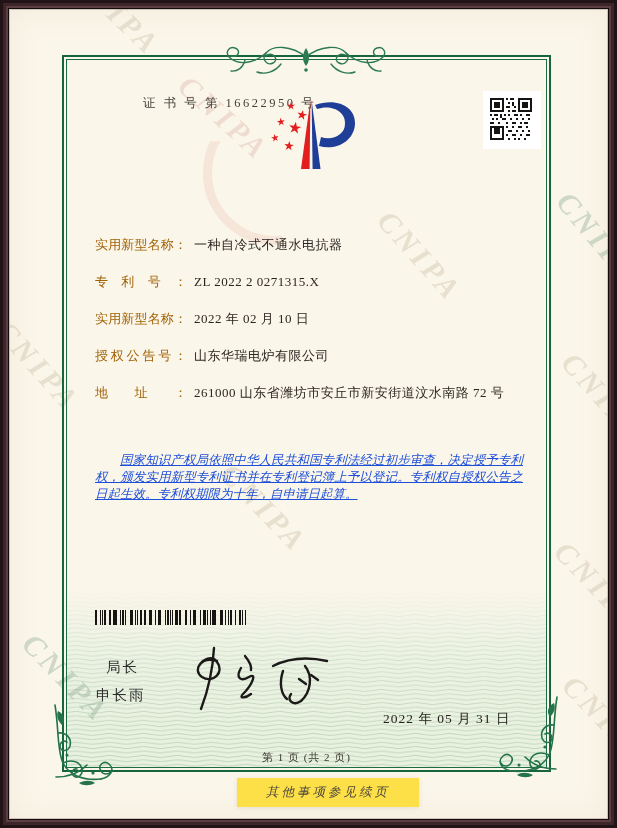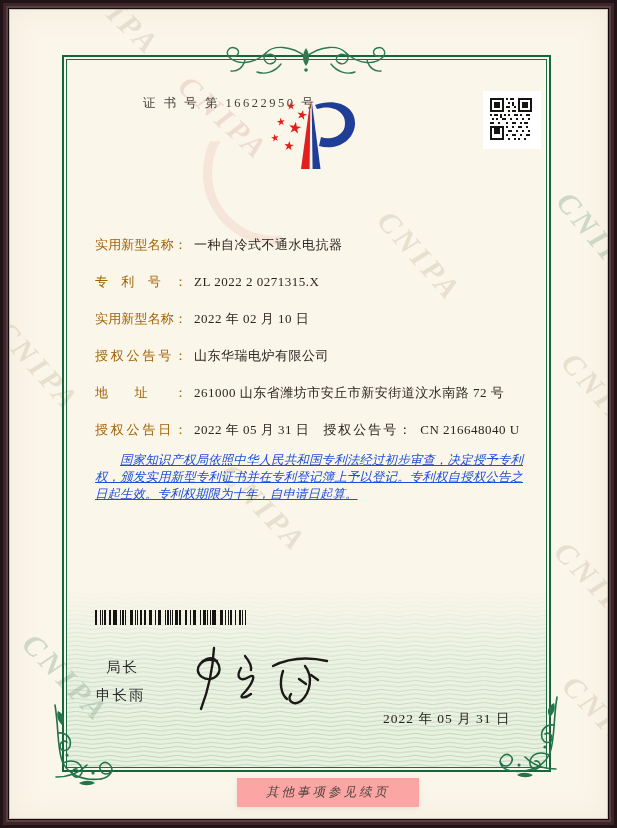--- a/index.html
+++ b/index.html
@@ -66,21 +66,21 @@
       repeating-linear-gradient(90deg,#171411 0 1px,transparent 1px 5px),
       repeating-linear-gradient(90deg,#171411 0 1px,transparent 1px 7px);
   }
   .signer-title{position:absolute;z-index:3;left:97px;top:649px;font-size:14.5px;letter-spacing:2px;color:#2d2d2d;font-family:"Liberation Sans",sans-serif;font-weight:500;}
   .signer-name{position:absolute;z-index:3;left:87px;top:677px;font-size:14.5px;letter-spacing:2px;color:#2d2d2d;font-family:Liberation Sans, sans-serif;font-weight:500;}
   .sig{position:absolute;z-index:3;left:172px;top:634px;}
   .issue-date{position:absolute;z-index:3;left:374px;top:701px;font-size:13.5px;letter-spacing:1px;color:#26221d;}
   .pageno{position:absolute;z-index:3;left:53px;top:741px;width:489px;text-align:center;font-size:11px;letter-spacing:1px;color:#3c3831;}
   .notestrip{
     position:absolute;z-index:4;left:228px;top:769px;width:182px;height:29px;
-    background:#fca5a5;box-shadow:0 1px 5px rgba(60,40,30,.10);
+    background:#fde047;box-shadow:0 1px 5px rgba(60,40,30,.10);
     display:flex;align-items:center;justify-content:center;
     font-size:12.5px;font-style:italic;letter-spacing:3px;color:#4c463d;
   }
 </style>
 </head>
 <body>
 
 <div class="paper">
 
   <span class="wm" style="left:52px;top:-14px;transform:rotate(44deg);">CNIPA</span>
@@ -200,23 +200,20 @@
     </div>
     <div class="frow">
       <span class="flabel">实用新型名称：</span><span class="fval">2022 年 02 月 10 日</span>
     </div>
     <div class="frow">
       <span class="flabel">授权公告号：</span><span class="fval">山东华瑞电炉有限公司</span>
     </div>
     <div class="frow">
       <span class="flabel">地址：</span><span class="fval">261000 山东省潍坊市安丘市新安街道汶水南路 72 号</span>
     </div>
-    <div class="frow">
-      <span class="flabel">授权公告日：</span><span class="fval">2022 年 05 月 31 日</span><span class="flabel-inline">授权公告号：</span><span class="fval">CN 216648040 U</span>
-    </div>
   </div>
 
   <div class="paras">
     <p>国家知识产权局依照中华人民共和国专利法经过初步审查，决定授予专利权，颁发实用新型专利证书并在专利登记簿上予以登记。专利权自授权公告之日起生效。专利权期限为十年，自申请日起算。</p>
   </div>
 
   <div class="barcode"></div>
 
   <div class="signer-title">局长</div>
   <div class="signer-name">申长雨</div>
@@ -228,16 +225,17 @@
       <path d="M60 25 C54 35 60 39 68 34 C76 29 72 41 62 51 C57 56 65 55 70 51"></path>
       <path d="M92 23 C108 15 128 14 146 18"></path>
       <path d="M102 28 C98 40 100 51 106 56"></path>
       <path d="M124 23 C132 33 130 49 120 58 C113 63 105 58 110 51"></path>
       <path d="M118 36 l7 5"></path>
       <path d="M130 32 l7 5"></path>
     </g>
   </svg>
 
   <div class="issue-date">2022 年 05 月 31 日</div>
+  <div class="pageno">第 1 页 (共 2 页)</div>
 
   <div class="notestrip">其他事项参见续页</div>
 
 </div>
 
 </body></html>

